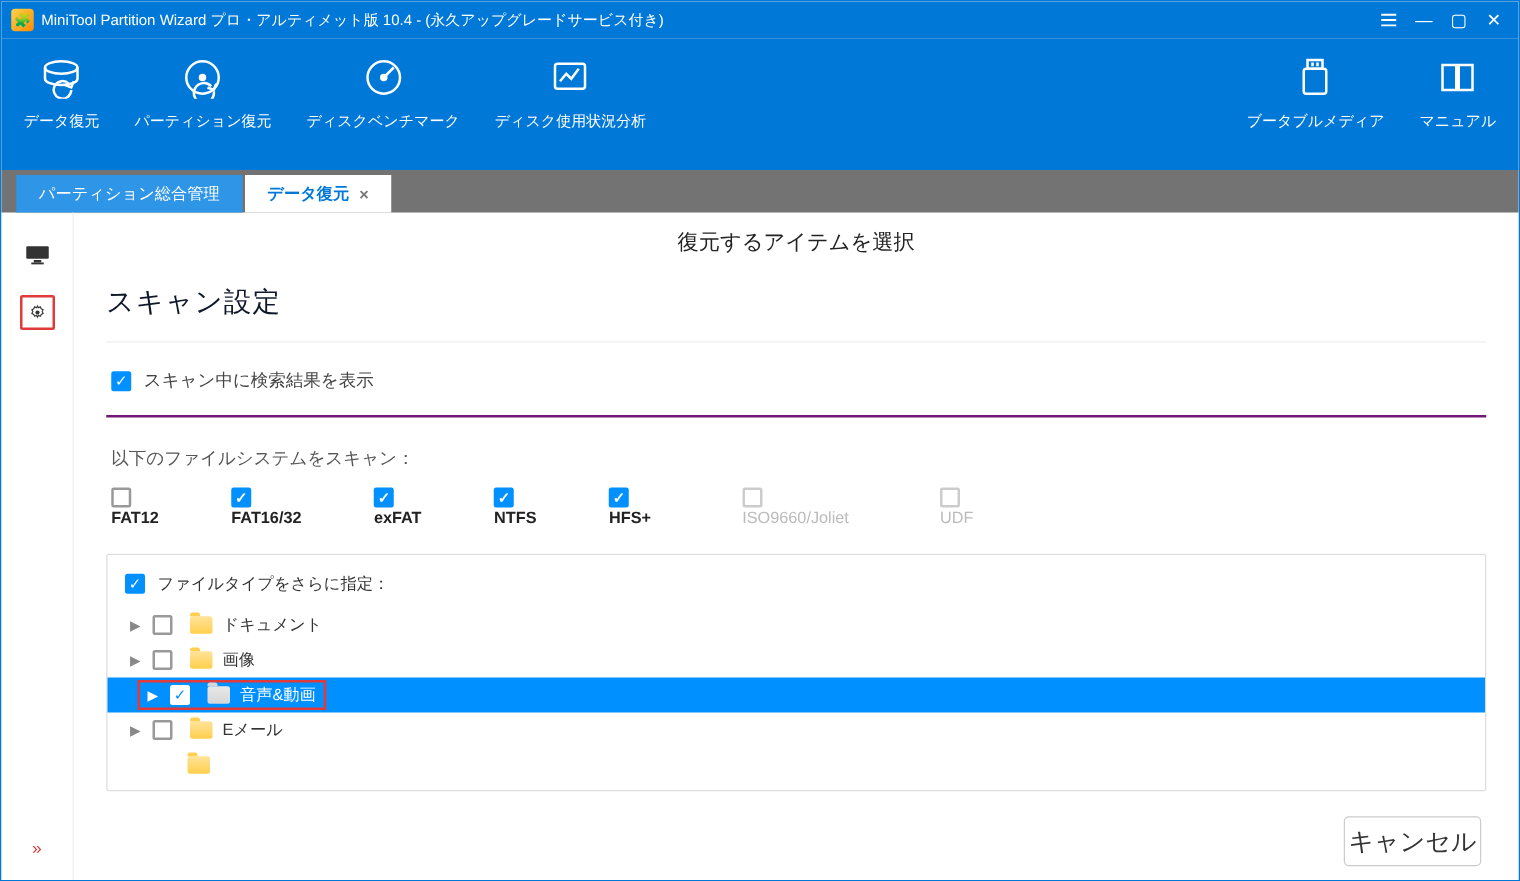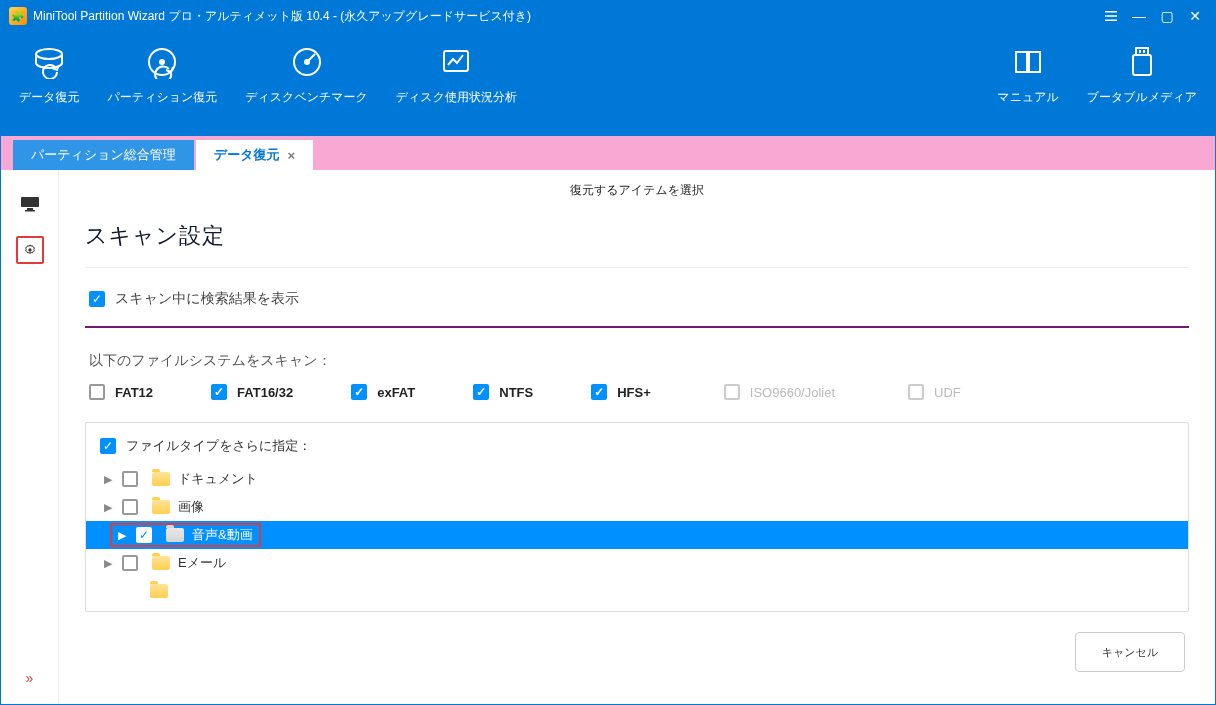--- a/index.html
+++ b/index.html
@@ -15,66 +15,66 @@
 
 
 .ribbon { height: 105px; background: #0078d7; display:flex; padding: 8px 4px 0 4px; color:#fff; }
 .ribbon .rb-item { display:flex; flex-direction:column; align-items:center; justify-content:flex-start; padding: 6px 14px 0 14px; font-size:12px; cursor:pointer; text-align:center; position:relative; }
 .ribbon .rb-icon { width:34px; height:34px; margin-bottom:10px; display:flex; align-items:center; justify-content:center; }
 .ribbon .rb-icon svg { fill:#fff; width:34px; height:34px; }
 .ribbon .rb-label { font-size:12px; white-space:nowrap; }
 .ribbon .rb-spacer { flex:1; }
 
 
-.tabs { height: 34px; background:#f9a8d4; display:flex; align-items:flex-end; padding-left:12px; }
+.tabs { height: 34px; background:#737373; display:flex; align-items:flex-end; padding-left:12px; }
 .tabs .tab { height:30px; padding:0 18px; display:flex; align-items:center; font-size:13px; color:#fff; background:#2f95e6; cursor:pointer; margin-right:2px; }
 .tabs .tab.active { background:#fff; color:#0078d7; font-weight:bold; }
 .tabs .tab .close { margin-left:8px; color:#777; font-size:13px; }
 
 
 .body { display:flex; height: calc(705px - 30px - 105px - 34px); }
 .siderail { width:58px; border-right:1px solid #eee; display:flex; flex-direction:column; align-items:center; padding-top:20px; position:relative; }
 .siderail .rail-btn { width:28px; height:28px; display:flex; align-items:center; justify-content:center; margin-bottom:18px; color:#333; cursor:pointer; }
 .siderail .rail-highlight { border:2px solid #e03a3a; padding:6px; border-radius:2px; }
 .siderail .rail-expand { position:absolute; bottom:20px; color:#e03a3a; font-size:14px; cursor:pointer; }
 
 .content { flex:1; padding: 10px 26px 0 26px; overflow:auto; color:#333; }
-.content-title { text-align:center; font-size:12px; color:#222; margin: 2px 0 14px 0; }
+.content-title { text-align:center; font-size:17px; color:#222; margin: 2px 0 14px 0; }
 .section-hdr { font-size:22px; color:#0f172a; padding: 8px 0 16px 0; border-bottom:1px solid #eee; letter-spacing:1px; }
 
 .row { display:flex; align-items:center; font-size:13px; color:#444; }
 .chk { width:16px; height:16px; border:2px solid #999; margin-right:10px; display:inline-flex; align-items:center; justify-content:center; flex:0 0 auto; border-radius:2px; }
 .chk.checked { background:#0090ff; border-color:#0090ff; }
 .chk.checked::after { content:"✓"; color:#fff; font-size:12px; line-height:1; }
 .chk.disabled { border-color:#ccc; }
 
 .show-results { padding:22px 0 18px 4px; border-bottom:2px solid #701a75; font-size:14px;}
 .fs-label { padding:24px 0 14px 4px; font-size:14px; color:#555; }
 .fs-row { padding: 0 0 22px 4px; gap:26px; }
-.fs-row .fs-item { display:flex; align-items:flex-end; font-size:13px; font-weight:bold; color:#222; margin-right:32px; }
+.fs-row .fs-item { display:flex; align-items:flex-start; font-size:13px; font-weight:bold; color:#222; margin-right:32px;flex-direction:column; }
 .fs-row .fs-item.disabled { color:#bbb; font-weight:normal;padding-left:15px; }
 
 .ft-block { border:1px solid #ddd; border-radius:2px; padding:14px 0 6px 0; }
 .ft-header { padding:0 14px 10px 14px; font-size:13px; display:flex; align-items:center; }
 .tree { }
 .tree-row { display:flex; align-items:center; height:28px; padding-left:18px; font-size:13px; cursor:pointer; }
 .tree-row.selected { background:#0090ff; color:#fff; }
 .tree-row.selected .chk { border-color:#fff; }
 .tree-row.selected .chk.checked { background:#fff; }
 .tree-row.selected .chk.checked::after { color:#0090ff; }
 .tree-caret { width:16px; color:#888; font-size:11px; margin-right:2px; }
 .tree-row.selected .tree-caret { color:#fff; }
 .folder-ico { width:18px; height:14px; background:linear-gradient(#ffe39a,#ffcf4d); border-radius:2px; margin:0 8px 0 4px; position:relative; }
 .folder-ico::before { content:""; position:absolute; top:-3px; left:0; width:8px; height:3px; background:#ffcf4d; border-radius:2px 2px 0 0; }
 .tree-row.selected .folder-ico { background:linear-gradient(#e8e8e8,#d6d6d6); }
 .tree-row.selected .folder-ico::before { background:#d6d6d6; }
 .tree-highlight { border:2px solid #e03a3a; margin:0 0 0 12px; display:inline-flex; align-items:center; height:24px; padding:0 6px 0 0; }
 
 .action-bar { display:flex; justify-content:flex-end; gap:14px; padding:20px 4px 10px 0; }
-.btn { min-width:110px; height:40px; border-radius:4px; display:flex; align-items:center; justify-content:center; font-size:11px; cursor:pointer; }
+.btn { min-width:110px; height:40px; border-radius:4px; display:flex; align-items:center; justify-content:center; font-size:20px; cursor:pointer; }
 .btn.secondary { background:#fff; border:1px solid #ccc; color:#333; }
 .btn.primary { background:#2ea0ff; color:#fff; font-weight:bold; }
 </style>
 </head>
 <body>
 
 <div class="titlebar">
   <div class="app-icon">🧩</div>
   <div class="title">MiniTool Partition Wizard プロ・アルティメット版 10.4 - (永久アップグレードサービス付き)</div>
   <div class="spacer"></div>
@@ -129,36 +129,36 @@
         </svg>
     </div>
     <div class="rb-label">ディスク使用状況分析</div>
   </div>
 
   <div class="rb-spacer"></div>
 
   <div class="rb-item">
     <div class="rb-icon">
       <svg viewBox="0 0 34 34">
-          <path d="M5 7h11v20H5zM18 7h11v20H18z" fill="none" stroke="#fff" stroke-width="2"></path>
-          <path d="M16 7v20M18 7v20" stroke="#fff" stroke-width="2"></path>
-        </svg>
-    </div>
-    <div class="rb-label">マニュアル</div>
-  </div>
-  <div class="rb-item">
-    <div class="rb-icon">
-      <svg viewBox="0 0 34 34">
           <rect x="11" y="3" width="12" height="7" fill="none" stroke="#fff" stroke-width="2"></rect>
           <rect x="8" y="10" width="18" height="20" rx="2" fill="none" stroke="#fff" stroke-width="2"></rect>
           <rect x="14" y="5" width="2" height="3" fill="#fff"></rect>
           <rect x="18" y="5" width="2" height="3" fill="#fff"></rect>
         </svg>
     </div>
     <div class="rb-label">ブータブルメディア</div>
+  </div>
+  <div class="rb-item">
+    <div class="rb-icon">
+      <svg viewBox="0 0 34 34">
+          <path d="M5 7h11v20H5zM18 7h11v20H18z" fill="none" stroke="#fff" stroke-width="2"></path>
+          <path d="M16 7v20M18 7v20" stroke="#fff" stroke-width="2"></path>
+        </svg>
+    </div>
+    <div class="rb-label">マニュアル</div>
   </div>
 </div>
 
 <div class="tabs">
   <div class="tab">パーティション総合管理</div>
   <div class="tab active">
     <span>データ復元</span>
     <span class="close">×</span>
   </div>
 </div>

